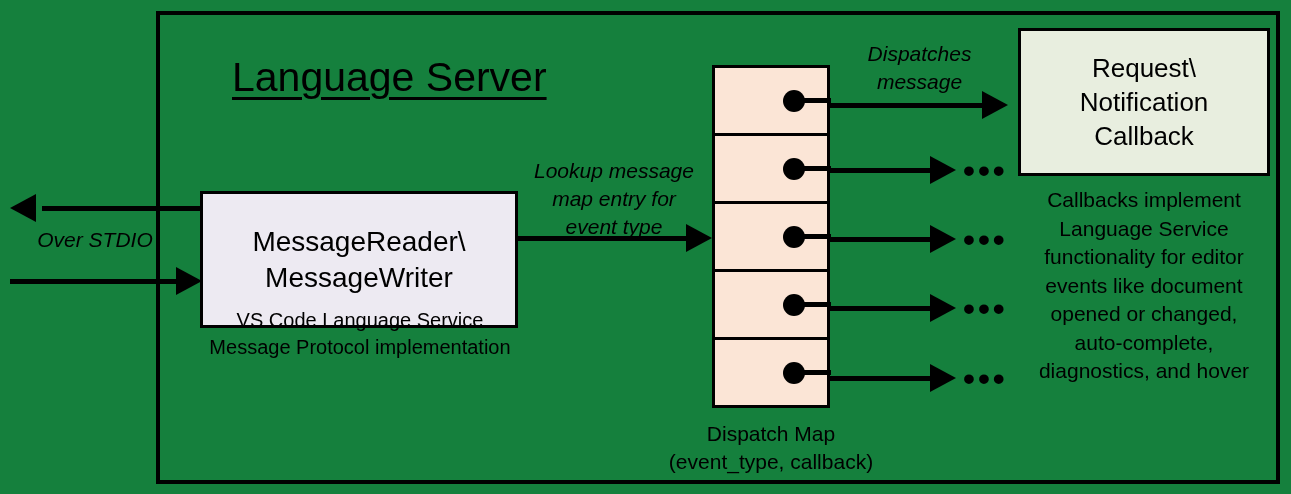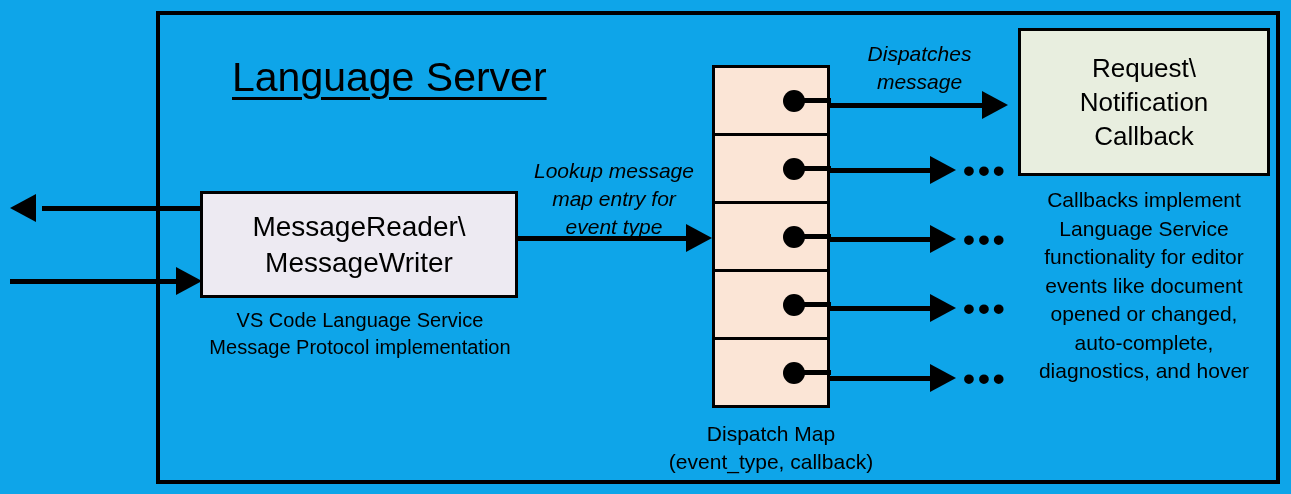--- a/index.html
+++ b/index.html
@@ -8,21 +8,21 @@
     background: #ffffff;
   }
   body {
     font-family: "Liberation Sans", sans-serif;
     color: #000000;
   }
   #canvas {
     position: relative;
     width: 1291px;
     height: 494px;
-    background: #0ea5e9;
+    background: #15803d;
     overflow: hidden;
   }
 
   
   .abs { position: absolute; }
 
   .outer-frame {
     left: 156px;
     top: 11px;
     width: 1124px;
@@ -50,21 +50,21 @@
     display: flex;
     align-items: center;
     justify-content: center;
     text-align: center;
   }
 
   .reader-box {
     left: 200px;
     top: 191px;
     width: 318px;
-    height: 107px;
+    height: 137px;
     background: #EDEAF2;
     font-size: 28px;
     line-height: 36px;
   }
 
   .reader-caption {
     left: 185px;
     top: 307px;
     width: 350px;
     text-align: center;
@@ -180,20 +180,21 @@
 
   <div class="abs title">Language Server</div>
 
   <div class="abs line-h" style="left:42px; top:206px; width:160px;"></div>
   <div class="abs arrow-left" style="left:10px; top:194px;"></div>
 
   <div class="abs line-h" style="left:10px; top:279px; width:178px;"></div>
   <div class="abs arrow-right" style="left:176px; top:267px;"></div>
 
   <div class="abs label-italic" style="left:20px; top:226px; width:150px;">
+    <div>Over STDIO</div>
   </div>
 
   <div class="abs box reader-box">
     <div>
       <div>MessageReader\</div>
       <div>MessageWriter</div>
     </div>
   </div>
   <div class="abs reader-caption">
     <div>VS Code Language Service</div>

